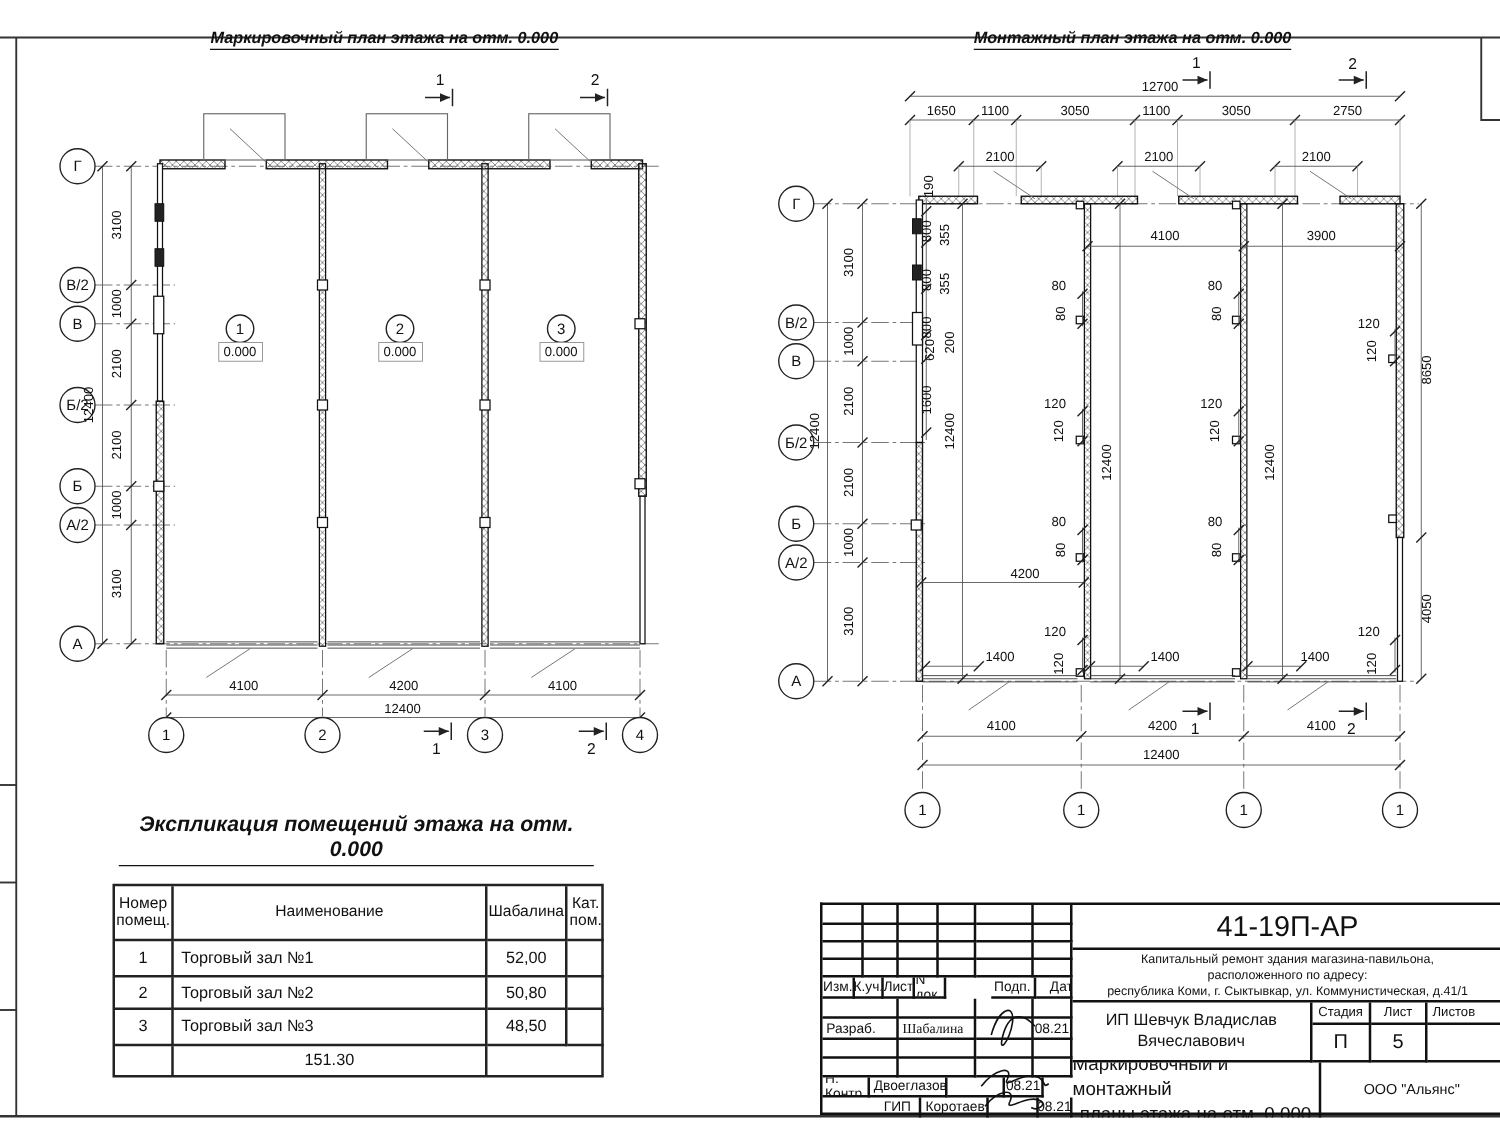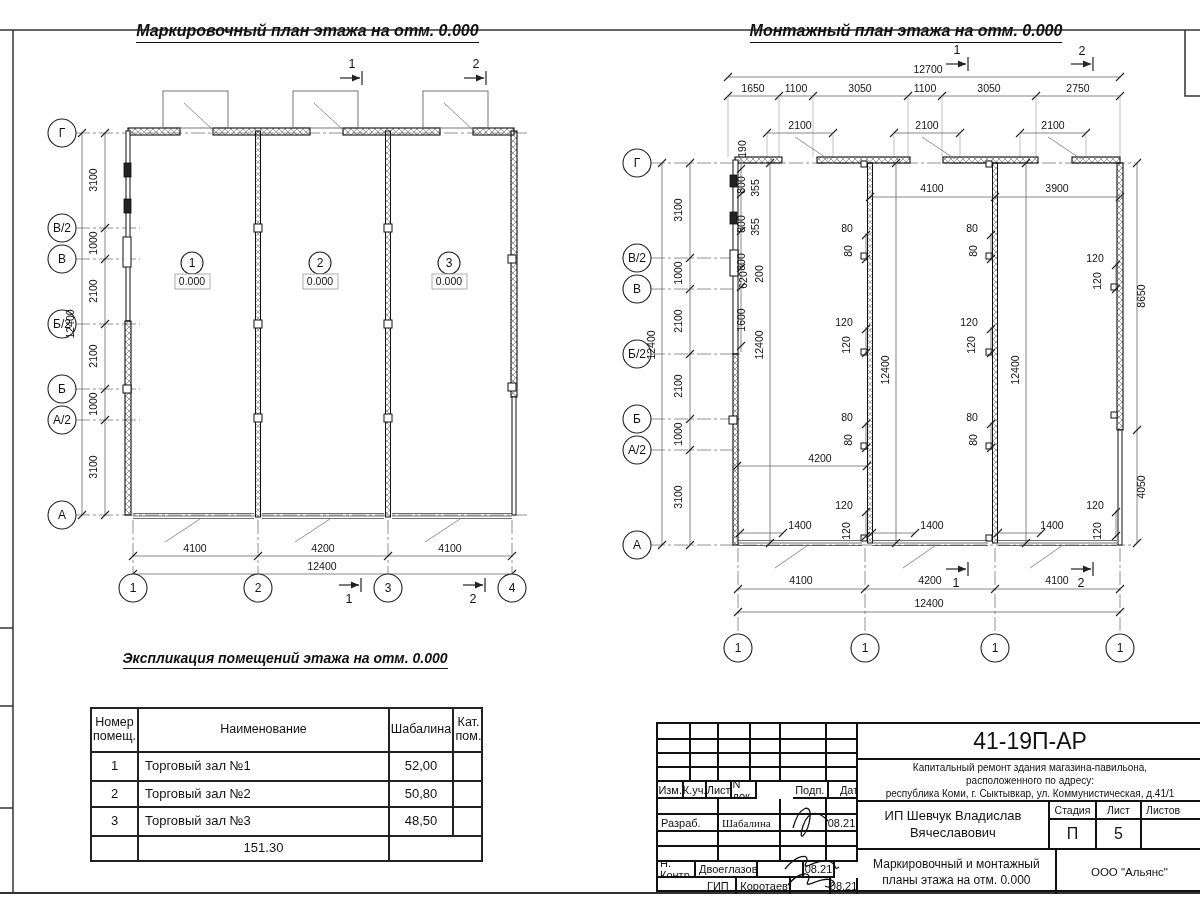--- a/index.html
+++ b/index.html
@@ -20,21 +20,21 @@
   .pr{fill:none;stroke:#666;stroke-width:0.9;}
   .bub{fill:#fff;stroke:#222;stroke-width:1.1;}
   .lvl{fill:#fff;stroke:#999;stroke-width:0.8;}
   .frame{stroke:#333;stroke-width:1.5;fill:none;}
   .dim{font:10.5px "Liberation Sans",sans-serif;fill:#111;text-anchor:middle;}
   .bt{font:12px "Liberation Sans",sans-serif;fill:#111;text-anchor:middle;}
   .sm{stroke:#222;stroke-width:1.2;}
   .smt{font:12.5px "Liberation Sans",sans-serif;fill:#111;text-anchor:middle;}
   .sig{stroke:#111;stroke-width:1.3;fill:none;}
   
-  .ttl{position:absolute;text-align:center;font-style:italic;font-weight:600;font-size:16px;}
+  .ttl{position:absolute;text-align:center;font-style:italic;font-weight:600;font-size:13px;}
   .ttl span{display:inline-block;border-bottom:1.6px solid #111;padding-bottom:2px;}
   
   .sched{position:absolute;left:90px;top:707px;width:393px;height:155px;
          border:2px solid #222;box-sizing:border-box;display:grid;
          grid-template-columns:47px 251px 64px 29px;
          grid-template-rows:44px 29px 26px 29px 23px;font-size:13px;}
   .sched .c{border-right:2px solid #222;border-bottom:2px solid #222;box-sizing:border-box;
             display:flex;align-items:center;justify-content:center;text-align:center;line-height:1.1;}
   .sched .c.lastcol{border-right:none;}
   .sched .c.lastrow{border-bottom:none;}
@@ -561,21 +561,21 @@
     <path class="sig" d="M788,885 C798,872 813,870 808,881 C803,891 823,874 833,881 C837,884 830,889 825,886"></path>
   </g>
 </svg>
 
 <div class="ttl" style="left:130px;top:22px;width:355px;">
   <span>Маркировочный план этажа на отм. 0.000</span>
 </div>
 <div class="ttl" style="left:731px;top:22px;width:350px;">
   <span>Монтажный план этажа на отм. 0.000</span>
 </div>
-<div class="ttl" style="left:95px;top:650px;width:380px;font-size:14px;text-decoration:underline;">
+<div class="ttl" style="left:95px;top:650px;width:380px;font-size:17px;text-decoration:underline;">
   <span>Экспликация помещений этажа на отм. 0.000</span>
 </div>
 
 <div class="sched">
   <div class="c hd">Номер помещ.</div>
   <div class="c hd">Наименование</div>
   <div class="c hd">Шабалина</div>
   <div class="c hd lastcol">Кат. пом.</div>
 
   <div class="c">1</div>
@@ -698,21 +698,21 @@
           <div class="cell" style="width:60px;font-size:10.5px;border-right:none;justify-content:flex-start;padding-left:4px;">Листов</div>
         </div>
         <div class="rowflex" style="height:30px;">
           <div class="cell" style="width:47px;font-size:16px;">П</div>
           <div class="cell" style="width:45px;font-size:16px;">5</div>
           <div class="cell" style="width:60px;border-right:none;"></div>
         </div>
       </div>
     </div>
     <div class="rowflex" style="height:44px;">
-      <div class="cell" style="width:208px;height:44px;border-bottom:none;flex-direction:column;font-size:12px;line-height:1.35;">
+      <div class="cell" style="width:208px;height:44px;border-bottom:none;flex-direction:column;font-size:15px;line-height:1.35;">
         <div>Маркировочный и монтажный</div>
         <div>планы этажа на отм. 0.000</div>
       </div>
       <div class="cell" style="width:152px;height:44px;border-bottom:none;border-right:none;font-size:11.5px;">ООО "Альянс"</div>
     </div>
   </div>
 </div>
 
 </div>
 

